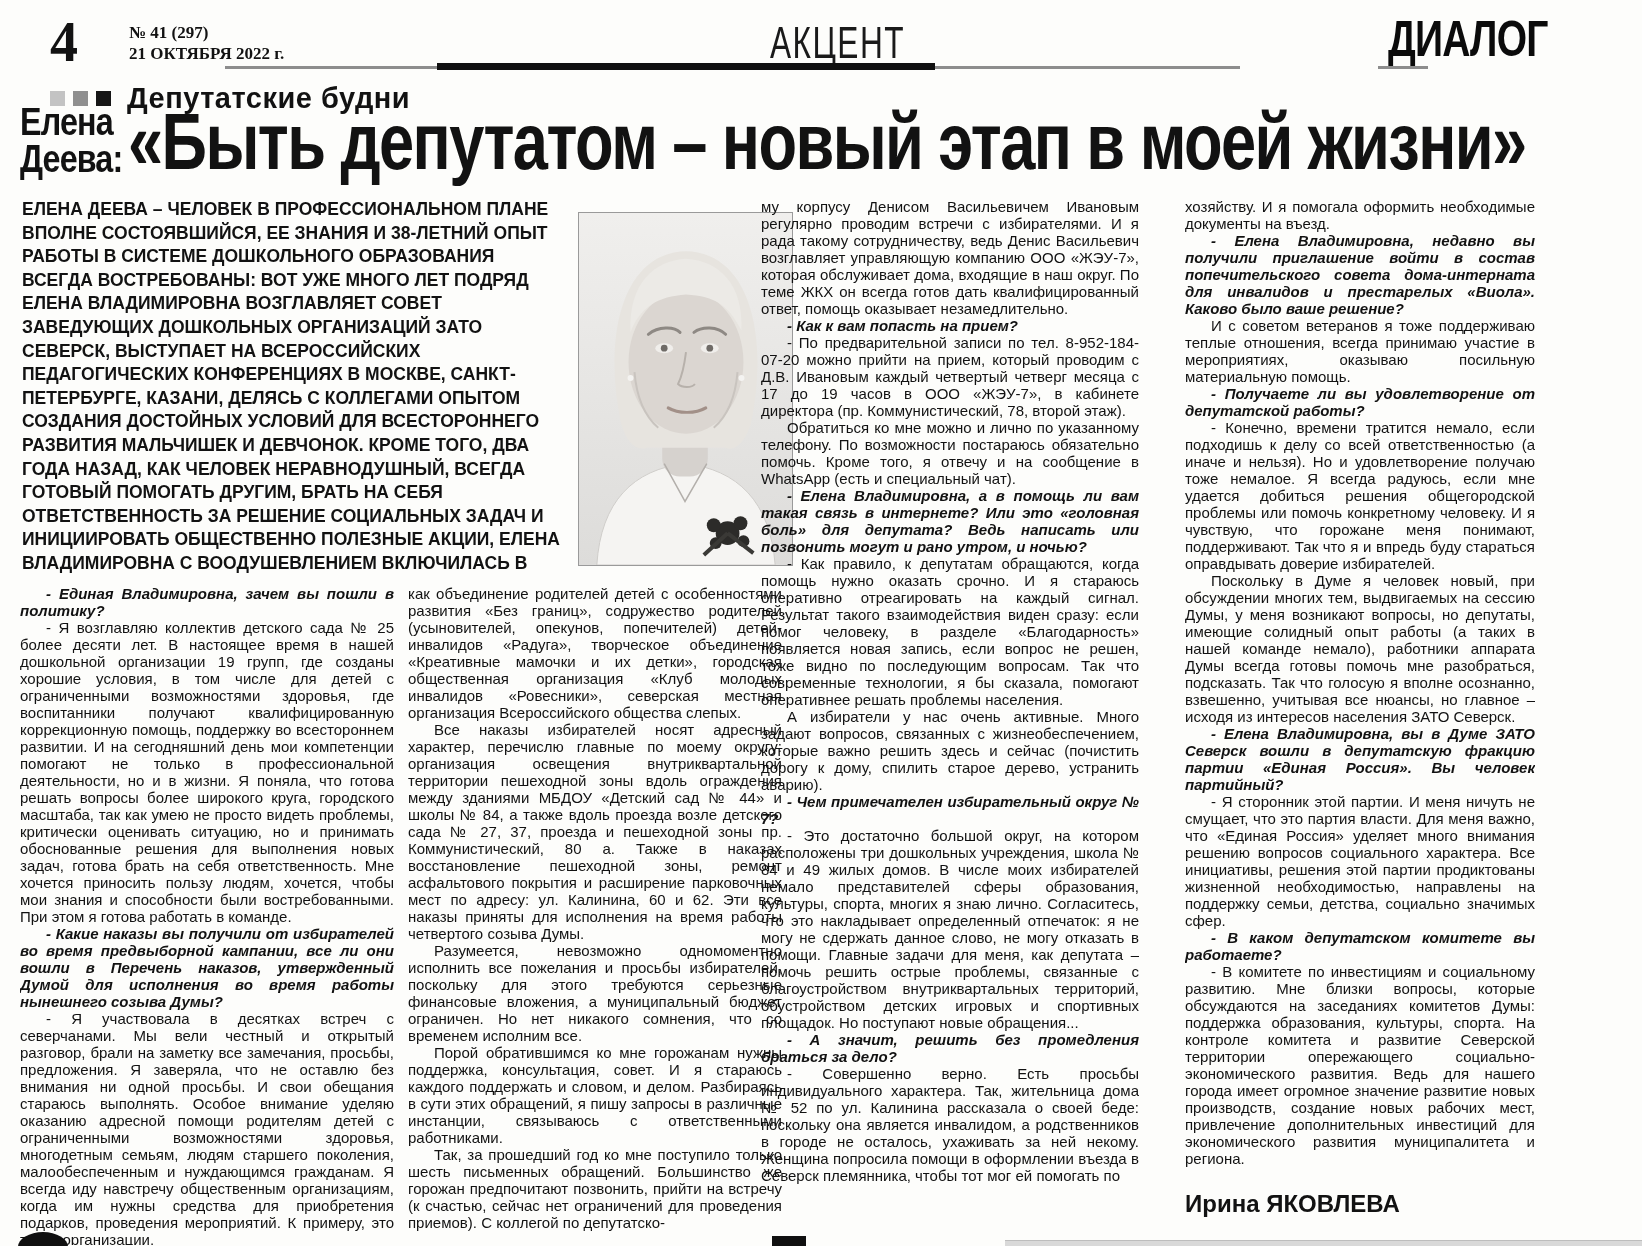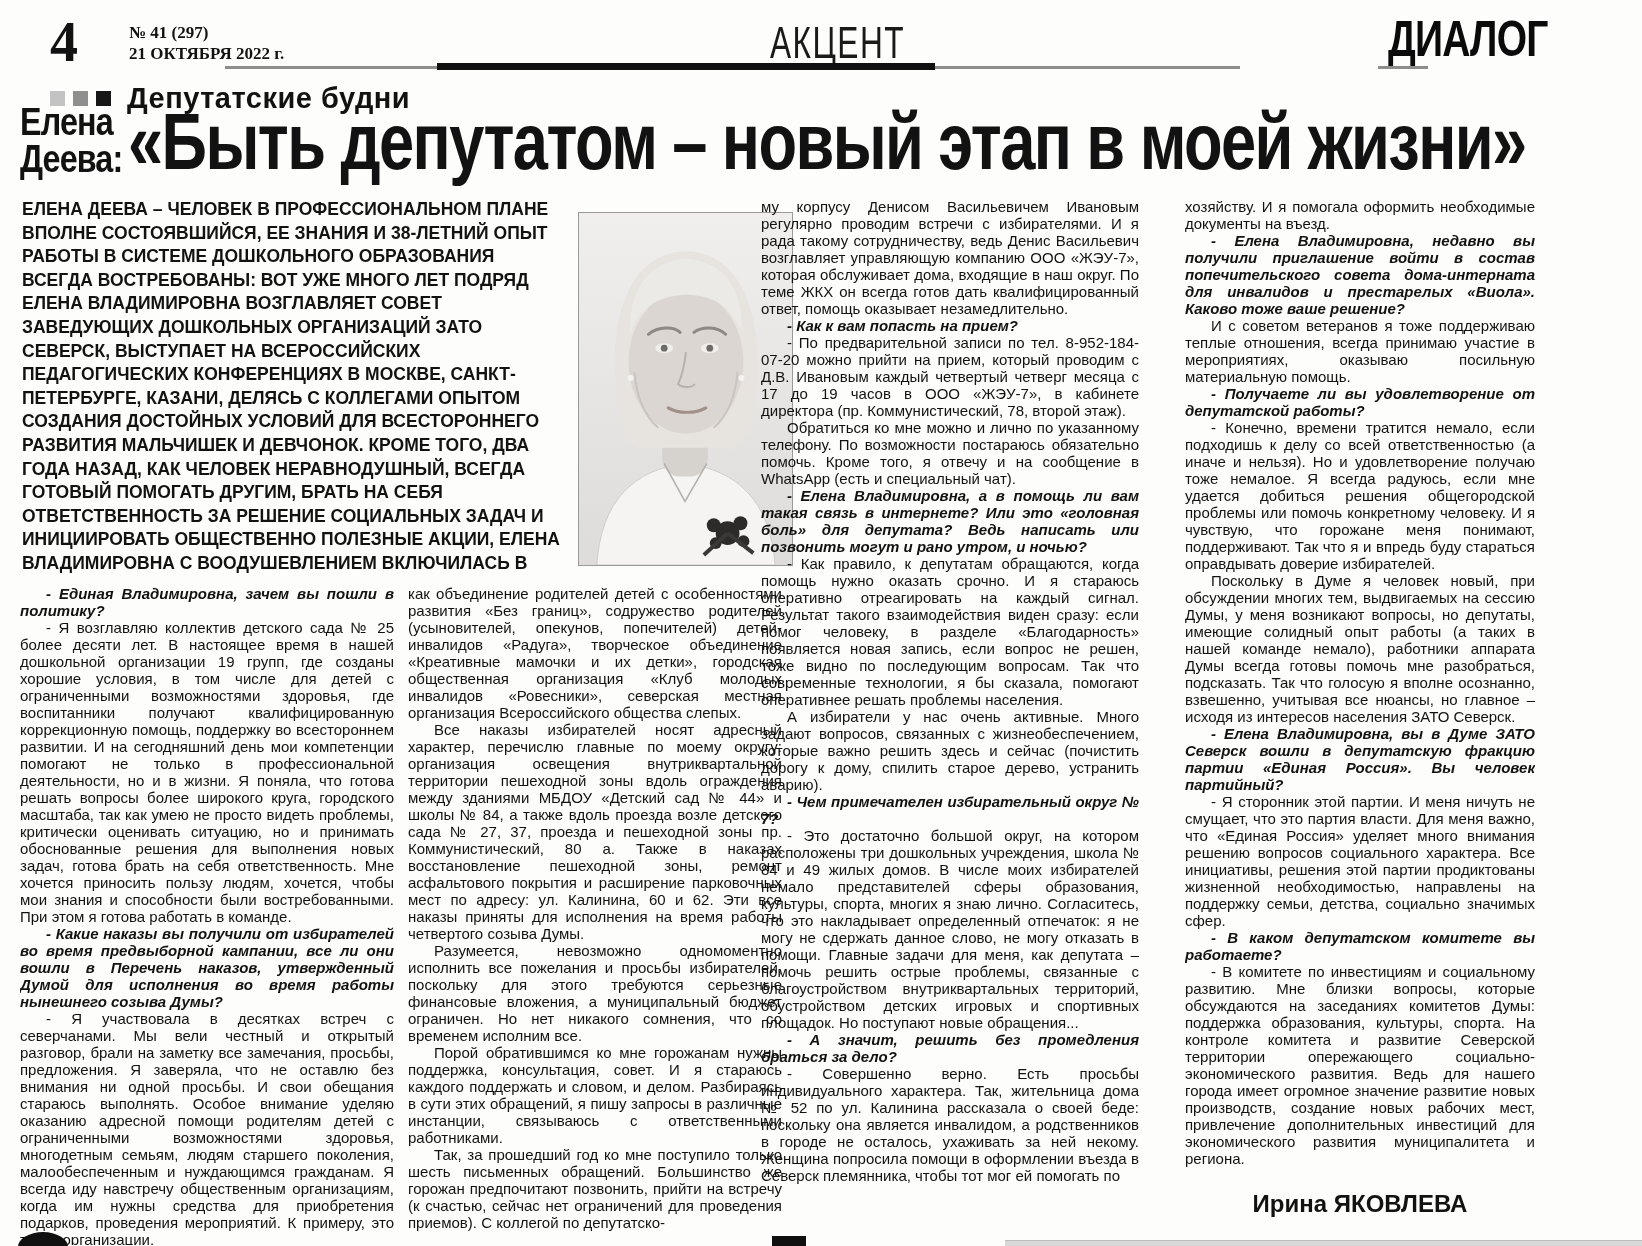--- a/index.html
+++ b/index.html
@@ -39,21 +39,21 @@
   .photo svg{display:block;width:100%;height:100%;}
   
   .col{position:absolute;overflow:hidden;font-size:15px;line-height:17px;}
   #col1{left:20px; top:585px;width:374px;height:660px;}
   #col2{left:408px;top:585px;width:374px;height:660px;}
   #col3{left:761px;top:198px;width:378px;height:1042px;}
   #col4{left:1185px;top:198px;width:350px;height:988px;}
   .para{margin:0;text-indent:26px;text-align:justify;}
   .para.cont{text-indent:0;}
   .para.q{font-weight:700;font-style:italic;}
-  .byline{position:absolute;left:1185px;top:1190px;width:350px;text-align:center;
+  .byline{position:absolute;left:1185px;top:1190px;width:350px;text-align:left;
     font-size:24px;font-weight:800;letter-spacing:0;}
   
   .cut-drop{position:absolute;left:18px;top:1232px;width:50px;height:30px;border-radius:50%;background:#101010;}
   .cut-glyph{position:absolute;left:772px;top:1236px;width:34px;height:12px;background:#101010;}
   .cut-bar{position:absolute;left:1005px;top:1240px;width:637px;height:8px;background:#d9d9d9;border-top:1px solid #bdbdbd;box-sizing:border-box;}
 </style>
 </head>
 <body>
 
 <div id="page">
@@ -156,21 +156,21 @@
       <p class="para q">- Елена Владимировна, а в помощь ли вам такая связь в интернете? Или это «головная боль» для депутата? Ведь написать или позвонить могут и рано утром, и ночью?</p>
       <p class="para a">- Как правило, к депутатам обращаются, когда помощь нужно оказать срочно. И я стараюсь оперативно отреагировать на каждый сигнал. Результат такого взаимодействия виден сразу: если помог человеку, в разделе «Благодарность» появляется новая запись, если вопрос не решен, тоже видно по последующим вопросам.  Так что современные технологии, я бы сказала, помогают оперативнее решать проблемы населения.</p>
       <p class="para a">А избиратели у нас очень активные. Много задают вопросов, связанных с жизнеобеспечением, которые важно решить здесь и сейчас (почистить дорогу к дому, спилить старое дерево, устранить аварию).</p>
       <p class="para q">- Чем примечателен избирательный округ № 7?</p>
       <p class="para a">- Это достаточно большой округ, на котором расположены три дошкольных учреждения, школа № 84 и 49 жилых домов. В числе моих избирателей немало представителей сферы образования, культуры, спорта, многих я знаю лично. Согласитесь, что это накладывает определенный отпечаток: я не могу не сдержать данное слово, не могу отказать в помощи. Главные задачи для меня, как депутата – помочь решить острые проблемы, связанные с благоустройством внутриквартальных территорий,  обустройством детских игровых и спортивных площадок. Но поступают новые обращения...</p>
       <p class="para q">- А значит, решить без промедления браться за дело?</p>
       <p class="para a">- Совершенно верно. Есть просьбы индивидуального характера. Так, жительница дома № 52 по ул. Калинина рассказала о своей беде: поскольку она является инвалидом, а родственников в городе не осталось, ухаживать за ней некому. Женщина попросила помощи в оформлении въезда в Северск племянника, чтобы тот мог ей помогать по</p>
     </div>
   <div class="col" id="col4">
       <p class="para cont">хозяйству. И я помогала оформить необходимые документы на въезд.</p>
-      <p class="para q">- Елена Владимировна, недавно вы получили приглашение войти в состав попечительского совета дома-интерната для инвалидов и престарелых «Виола».  Каково тоже ваше решение?</p>
+      <p class="para q">- Елена Владимировна, недавно вы получили приглашение войти в состав попечительского совета дома-интерната для инвалидов и престарелых «Виола».  Каково было ваше решение?</p>
       <p class="para a">И с советом ветеранов я тоже поддерживаю теплые отношения, всегда принимаю участие в мероприятиях, оказываю посильную материальную помощь.</p>
       <p class="para q">- Получаете ли вы удовлетворение от депутатской работы?</p>
       <p class="para a">- Конечно, времени тратится немало, если подходишь к делу со всей ответственностью (а иначе и нельзя). Но и удовлетворение получаю тоже немалое. Я всегда радуюсь, если мне удается добиться решения общегородской проблемы или помочь конкретному человеку.  И я чувствую, что горожане меня понимают, поддерживают. Так что я и впредь буду стараться оправдывать доверие избирателей.</p>
       <p class="para a">Поскольку в Думе я человек новый, при обсуждении многих тем, выдвигаемых на сессию Думы, у меня возникают вопросы, но депутаты, имеющие солидный опыт работы (а таких в нашей команде немало), работники аппарата Думы всегда готовы помочь мне разобраться, подсказать. Так что голосую я вполне осознанно, взвешенно, учитывая все нюансы, но главное – исходя из интересов населения ЗАТО Северск.</p>
       <p class="para q">- Елена Владимировна, вы в Думе ЗАТО Северск вошли в депутатскую фракцию партии «Единая Россия». Вы человек партийный?</p>
       <p class="para a">- Я сторонник этой партии. И меня ничуть не смущает, что это партия власти. Для меня важно, что «Единая Россия» уделяет много внимания решению вопросов социального характера. Все инициативы, решения  этой партии продиктованы жизненной необходимостью, направлены на поддержку семьи, детства, социально значимых сфер.</p>
       <p class="para q">- В каком депутатском комитете вы работаете?</p>
       <p class="para a">- В комитете по инвестициям и социальному развитию. Мне близки вопросы, которые обсуждаются на заседаниях комитетов Думы: поддержка образования, культуры, спорта. На контроле комитета и развитие Северской территории опережающего социально-экономического развития. Ведь для нашего города имеет огромное значение развитие новых производств, создание новых рабочих мест, привлечение дополнительных инвестиций для экономического развития муниципалитета и региона.</p>
     </div>
 

